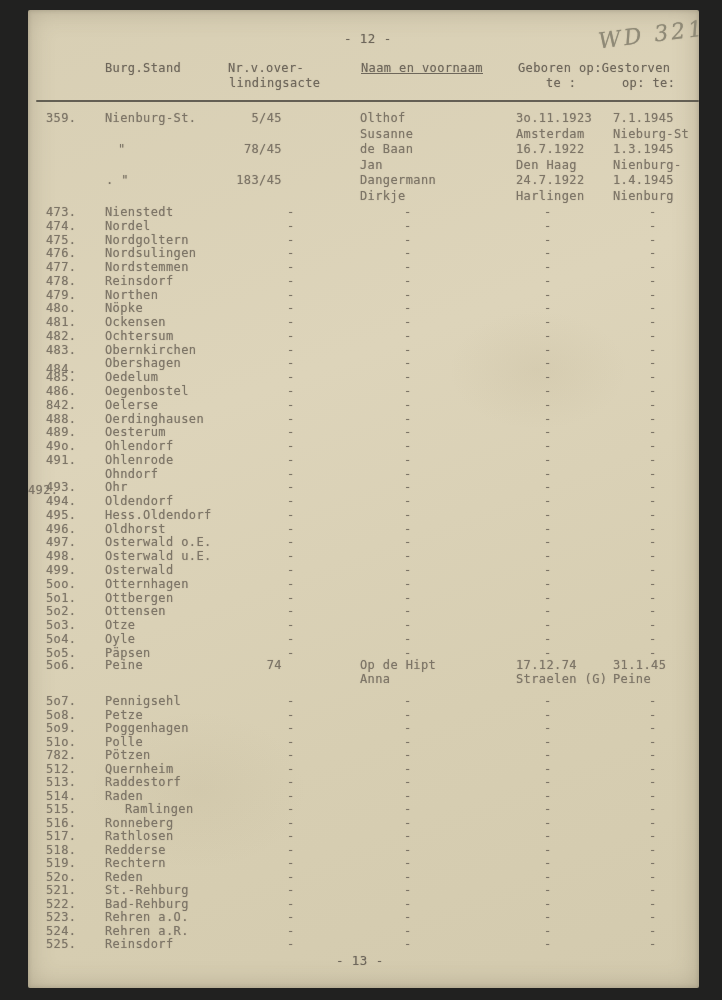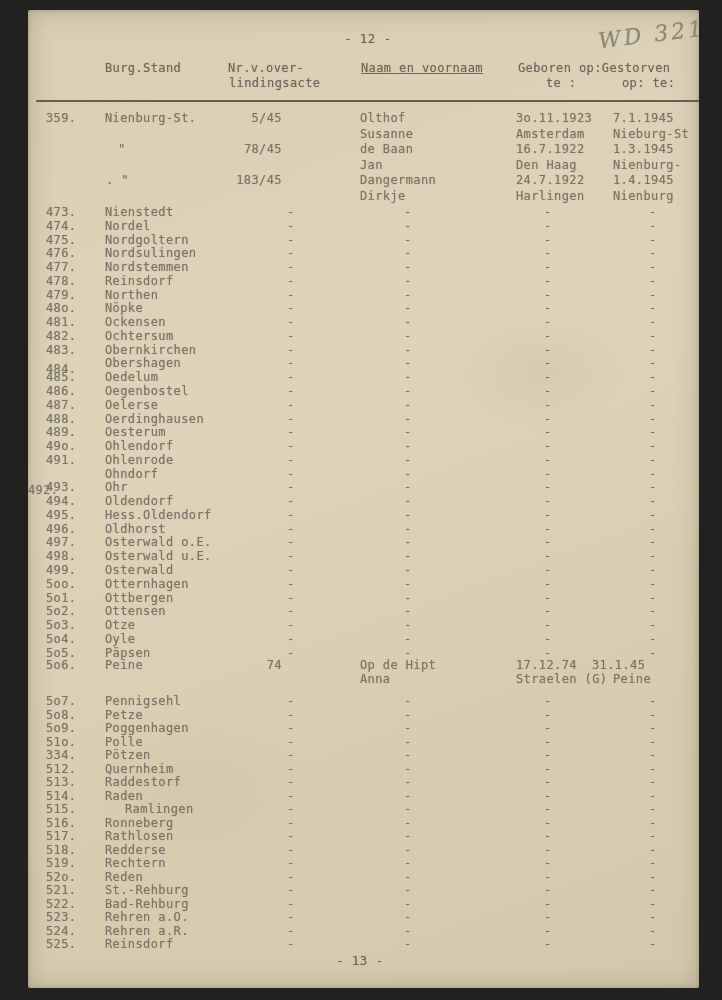--- a/index.html
+++ b/index.html
@@ -170,21 +170,21 @@
       <span class="cell" style="left: 287px; top: 371.24px;">-</span>
       <span class="cell" style="left: 404px; top: 371.24px;">-</span>
       <span class="cell" style="left: 544px; top: 371.24px;">-</span>
       <span class="cell" style="left: 649px; top: 371.24px;">-</span>
       <span class="cell" style="left: 46px; top: 385.01px;">486.</span>
       <span class="cell" style="left: 105px; top: 385.01px;">Oegenbostel</span>
       <span class="cell" style="left: 287px; top: 385.01px;">-</span>
       <span class="cell" style="left: 404px; top: 385.01px;">-</span>
       <span class="cell" style="left: 544px; top: 385.01px;">-</span>
       <span class="cell" style="left: 649px; top: 385.01px;">-</span>
-      <span class="cell" style="left: 46px; top: 398.78px;">487.</span>
+      <span class="cell" style="left: 46px; top: 398.78px;">842.</span>
       <span class="cell" style="left: 105px; top: 398.78px;">Oelerse</span>
       <span class="cell" style="left: 287px; top: 398.78px;">-</span>
       <span class="cell" style="left: 404px; top: 398.78px;">-</span>
       <span class="cell" style="left: 544px; top: 398.78px;">-</span>
       <span class="cell" style="left: 649px; top: 398.78px;">-</span>
       <span class="cell" style="left: 46px; top: 412.55px;">488.</span>
       <span class="cell" style="left: 105px; top: 412.55px;">Oerdinghausen</span>
       <span class="cell" style="left: 287px; top: 412.55px;">-</span>
       <span class="cell" style="left: 404px; top: 412.55px;">-</span>
       <span class="cell" style="left: 544px; top: 412.55px;">-</span>
@@ -289,21 +289,21 @@
       <span class="cell" style="left: 105px; top: 646.64px;">Päpsen</span>
       <span class="cell" style="left: 287px; top: 646.64px;">-</span>
       <span class="cell" style="left: 404px; top: 646.64px;">-</span>
       <span class="cell" style="left: 544px; top: 646.64px;">-</span>
       <span class="cell" style="left: 649px; top: 646.64px;">-</span>
       <span class="cell" style="left: 46px; top: 659px;">5o6.</span>
       <span class="cell" style="left: 105px; top: 659px;">Peine</span>
       <span class="cell acte" style="left: 210px; top: 659px;">74</span>
       <span class="cell" style="left: 360px; top: 659px;">Op de Hipt</span>
       <span class="cell" style="left: 516px; top: 659px;">17.12.74</span>
-      <span class="cell" style="left: 592px; top: 659px;">31.1.45</span>
+      <span class="cell" style="left: 613px; top: 659px;">31.1.45</span>
       <span class="cell" style="left: 360px; top: 673px;">Anna</span>
       <span class="cell" style="left: 516px; top: 673px;">Straelen (G)</span>
       <span class="cell" style="left: 613px; top: 673px;">Peine</span>
       <span class="cell" style="left: 46px; top: 695px;">5o7.</span>
       <span class="cell" style="left: 105px; top: 695px;">Pennigsehl</span>
       <span class="cell" style="left: 287px; top: 695px;">-</span>
       <span class="cell" style="left: 404px; top: 695px;">-</span>
       <span class="cell" style="left: 544px; top: 695px;">-</span>
       <span class="cell" style="left: 649px; top: 695px;">-</span>
       <span class="cell" style="left: 46px; top: 708.5px;">5o8.</span>
@@ -317,21 +317,21 @@
       <span class="cell" style="left: 287px; top: 722px;">-</span>
       <span class="cell" style="left: 404px; top: 722px;">-</span>
       <span class="cell" style="left: 544px; top: 722px;">-</span>
       <span class="cell" style="left: 649px; top: 722px;">-</span>
       <span class="cell" style="left: 46px; top: 735.5px;">51o.</span>
       <span class="cell" style="left: 105px; top: 735.5px;">Polle</span>
       <span class="cell" style="left: 287px; top: 735.5px;">-</span>
       <span class="cell" style="left: 404px; top: 735.5px;">-</span>
       <span class="cell" style="left: 544px; top: 735.5px;">-</span>
       <span class="cell" style="left: 649px; top: 735.5px;">-</span>
-      <span class="cell" style="left: 46px; top: 749px;">334.</span>
+      <span class="cell" style="left: 46px; top: 749px;">782.</span>
       <span class="cell" style="left: 105px; top: 749px;">Pötzen</span>
       <span class="cell" style="left: 287px; top: 749px;">-</span>
       <span class="cell" style="left: 404px; top: 749px;">-</span>
       <span class="cell" style="left: 544px; top: 749px;">-</span>
       <span class="cell" style="left: 649px; top: 749px;">-</span>
       <span class="cell" style="left: 46px; top: 762.5px;">512.</span>
       <span class="cell" style="left: 105px; top: 762.5px;">Quernheim</span>
       <span class="cell" style="left: 287px; top: 762.5px;">-</span>
       <span class="cell" style="left: 404px; top: 762.5px;">-</span>
       <span class="cell" style="left: 544px; top: 762.5px;">-</span>

